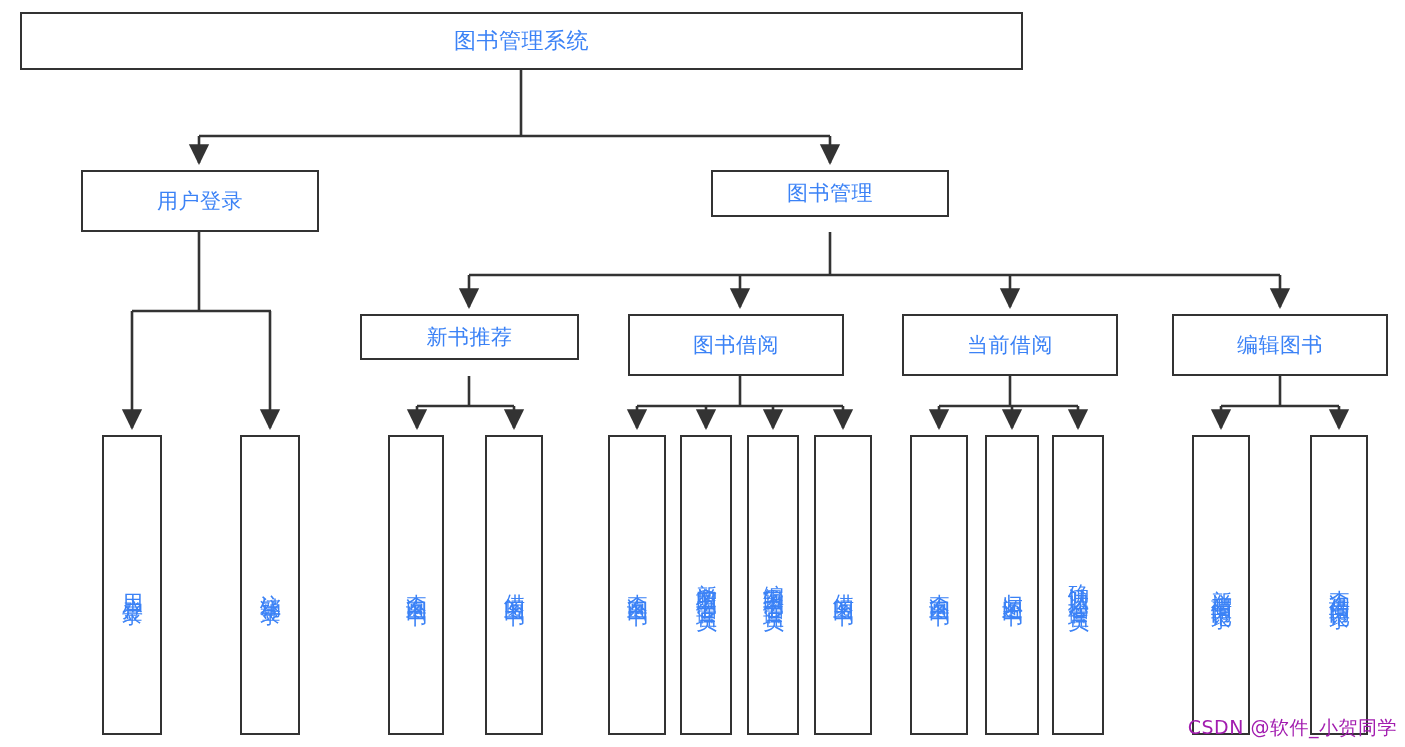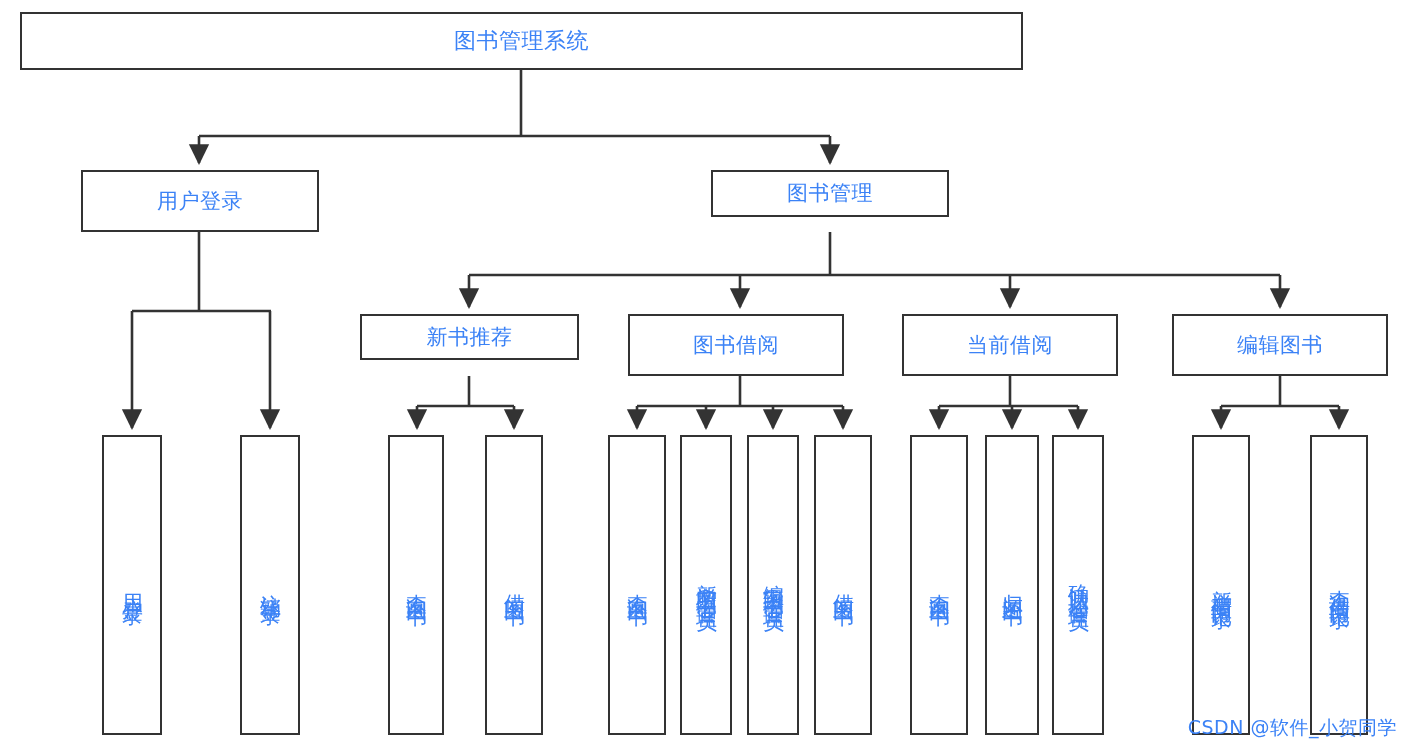--- a/index.html
+++ b/index.html
@@ -59,21 +59,21 @@
     top: 0;
     width: 1405px;
     height: 747px;
     pointer-events: none;
   }
   .watermark {
     position: absolute;
     right: 8px;
     bottom: 6px;
     font-size: 19px;
-    color: #3b82f6;
+    color: #a21caf;
     white-space: nowrap;
     letter-spacing: 0.5px;
   }
 </style>
 </head>
 <body>
 
 <div id="canvas">
 
   <svg class="links" viewBox="0 0 1405 747" xmlns="http://www.w3.org/2000/svg">

